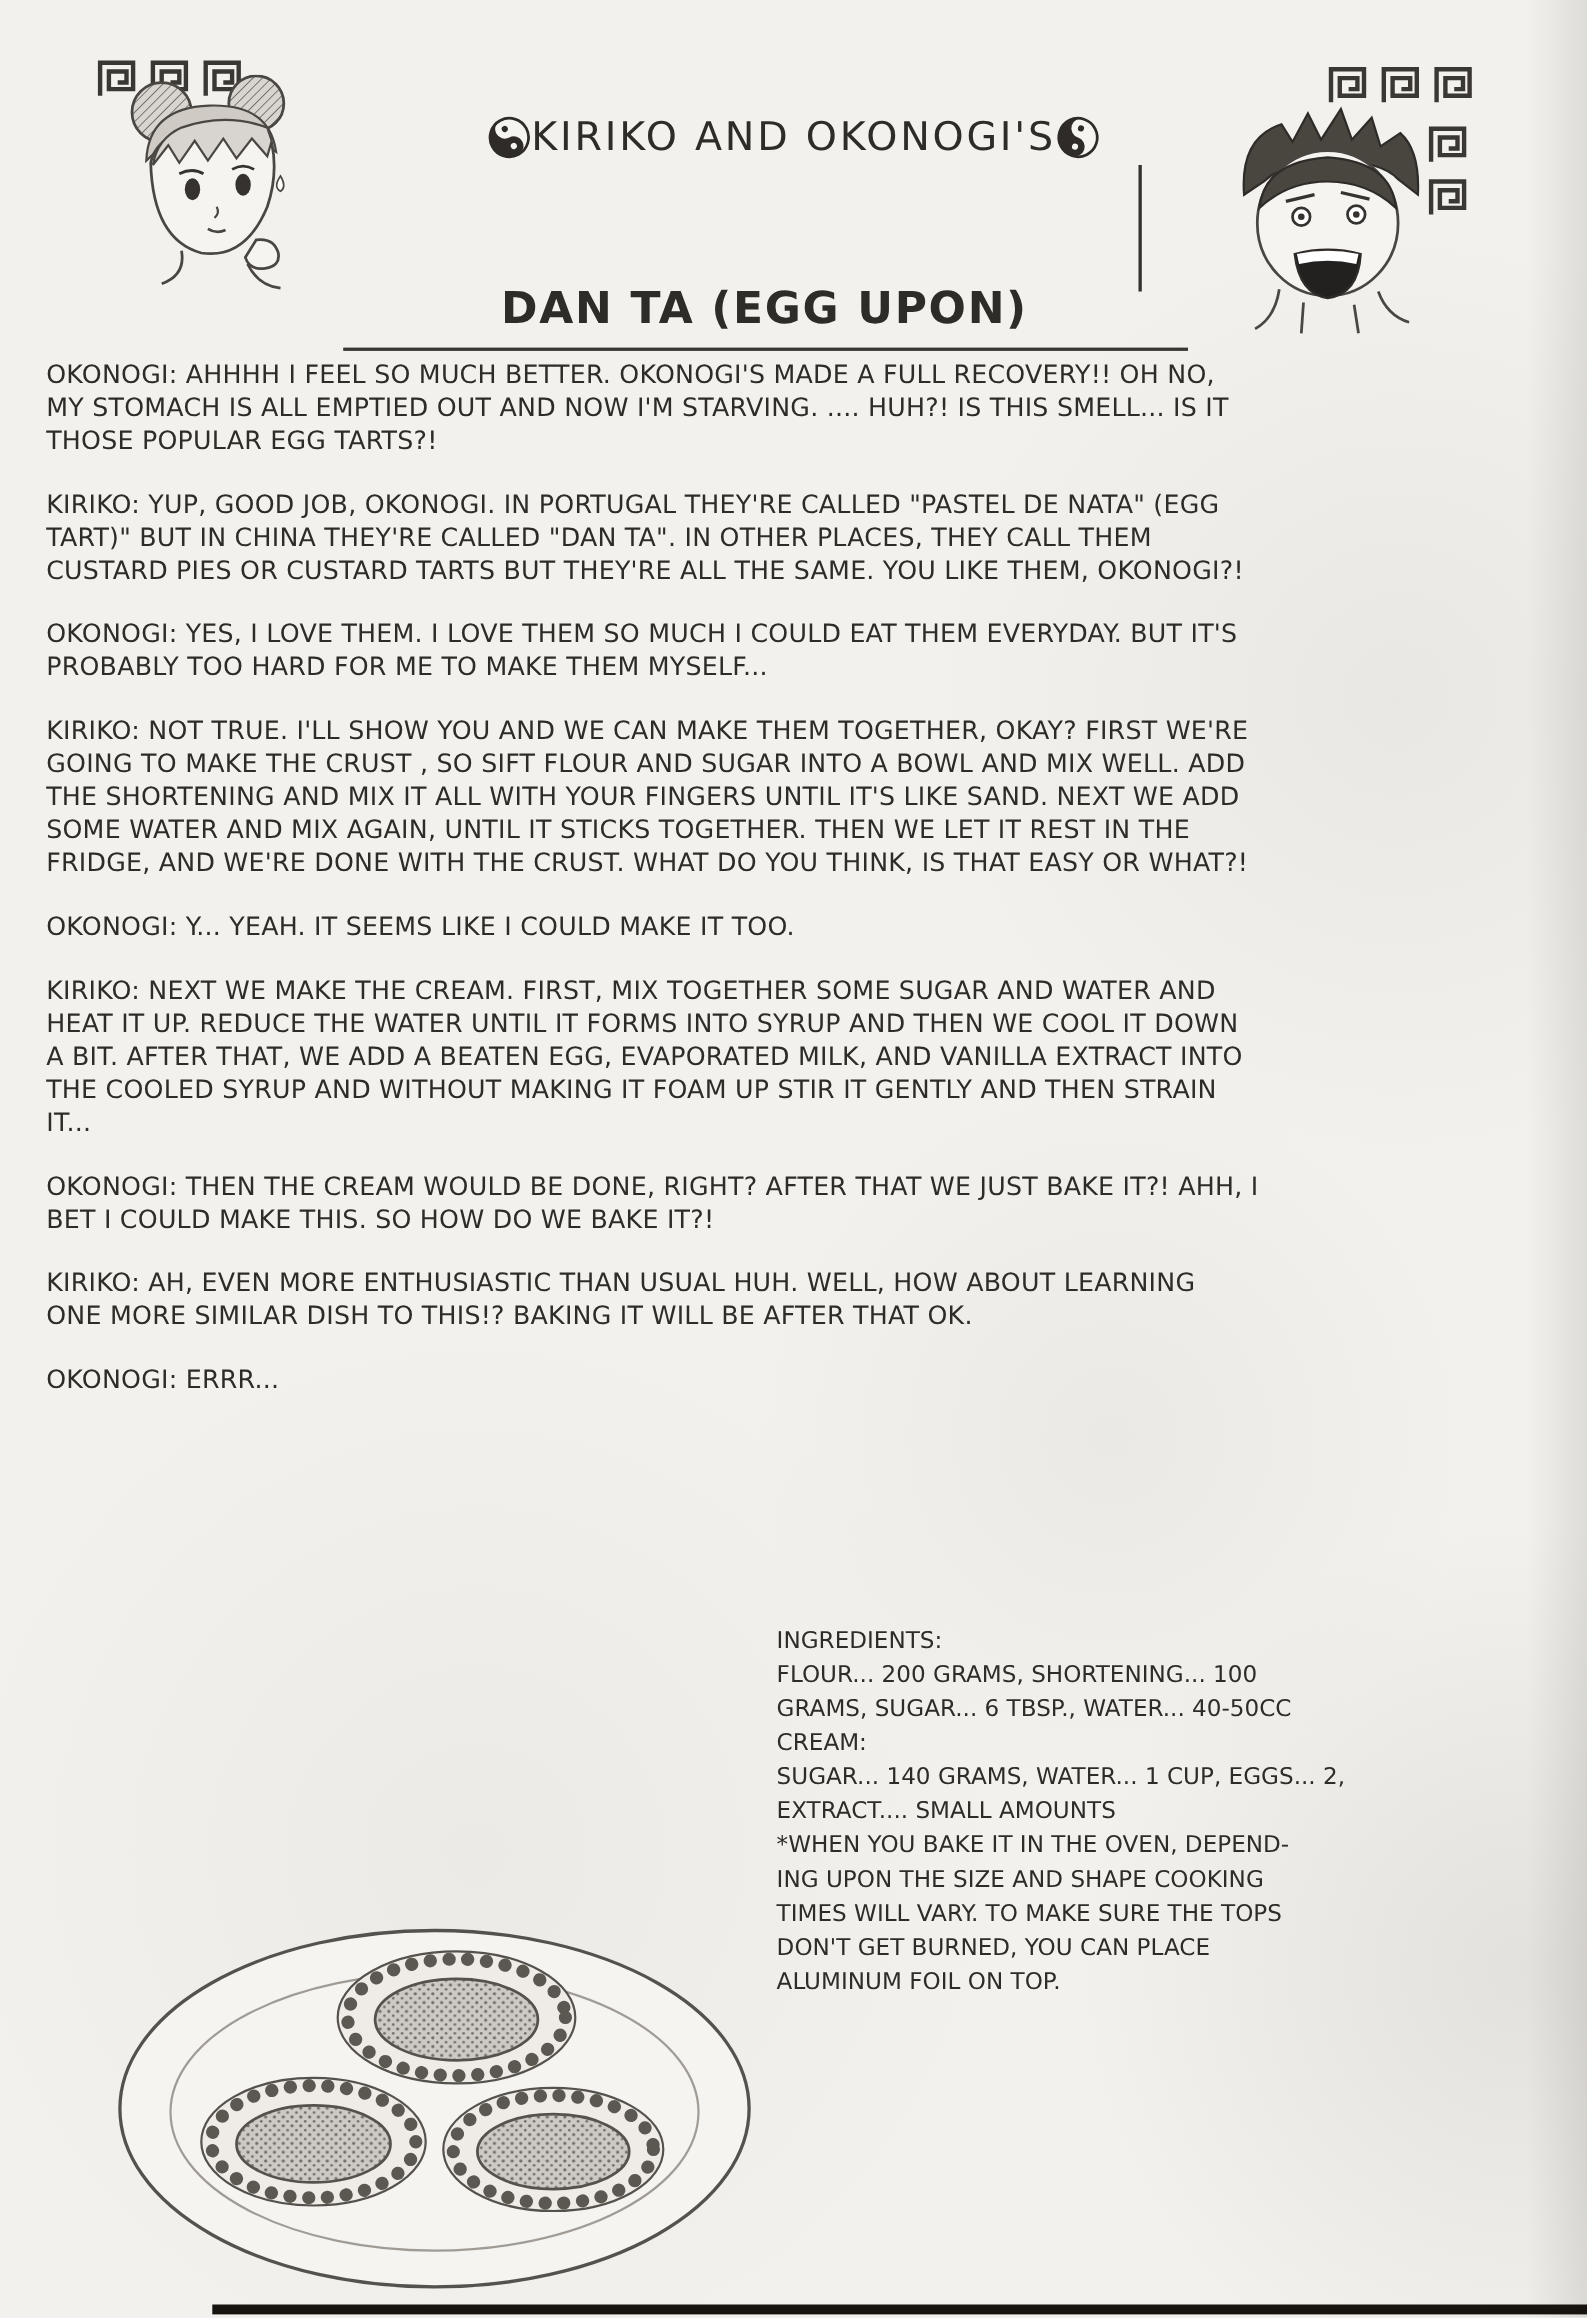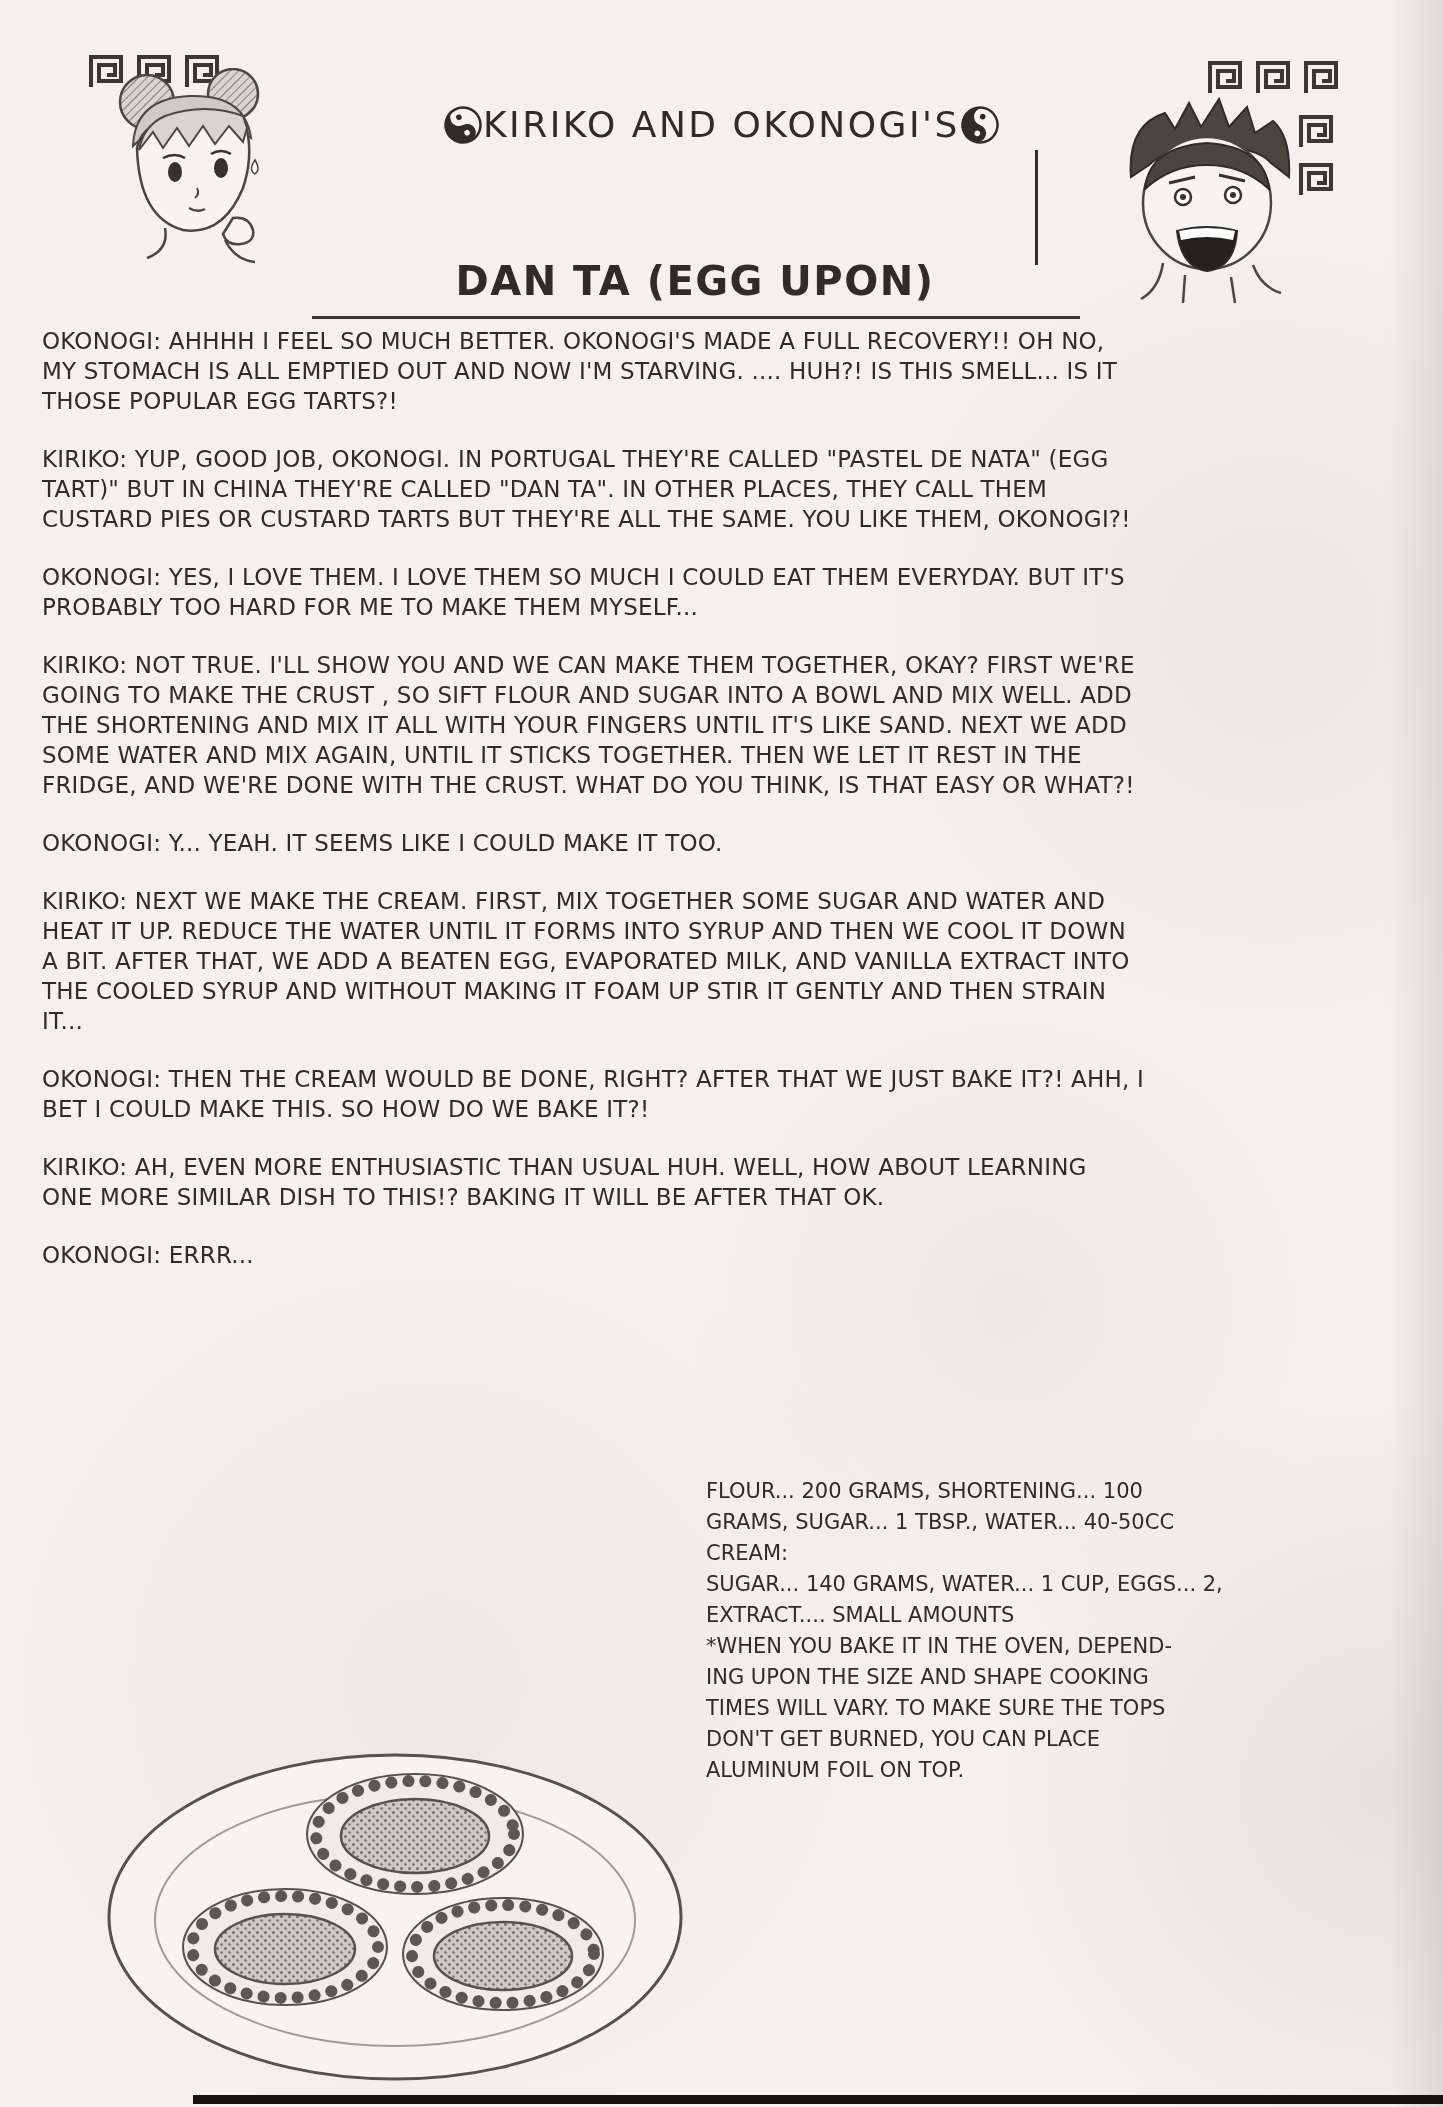--- a/index.html
+++ b/index.html
@@ -163,22 +163,23 @@
   <p>OKONOGI: YES, I LOVE THEM. I LOVE THEM SO MUCH I COULD EAT THEM EVERYDAY. BUT IT'S PROBABLY TOO HARD FOR ME TO MAKE THEM MYSELF...</p>
   <p>KIRIKO: NOT TRUE. I'LL SHOW YOU AND WE CAN MAKE THEM TOGETHER, OKAY? FIRST WE'RE GOING TO MAKE THE CRUST , SO SIFT FLOUR AND SUGAR INTO A BOWL AND MIX WELL. ADD THE SHORTENING AND MIX IT ALL WITH YOUR FINGERS UNTIL IT'S LIKE SAND. NEXT WE ADD SOME WATER AND MIX AGAIN, UNTIL IT STICKS TOGETHER. THEN WE LET IT REST IN THE FRIDGE, AND WE'RE DONE WITH THE CRUST. WHAT DO YOU THINK, IS THAT EASY OR WHAT?!</p>
   <p>OKONOGI: Y... YEAH. IT SEEMS LIKE I COULD MAKE IT TOO.</p>
   <p>KIRIKO: NEXT WE MAKE THE CREAM. FIRST, MIX TOGETHER SOME SUGAR AND WATER AND HEAT IT UP. REDUCE THE WATER UNTIL IT FORMS INTO SYRUP AND THEN WE COOL IT DOWN A BIT. AFTER THAT, WE ADD A BEATEN EGG, EVAPORATED MILK, AND VANILLA EXTRACT INTO THE COOLED SYRUP AND WITHOUT MAKING IT FOAM UP STIR IT GENTLY AND THEN STRAIN IT...</p>
   <p>OKONOGI: THEN THE CREAM WOULD BE DONE, RIGHT? AFTER THAT WE JUST BAKE IT?! AHH, I BET I COULD MAKE THIS. SO HOW DO WE BAKE IT?!</p>
   <p>KIRIKO: AH, EVEN MORE ENTHUSIASTIC THAN USUAL HUH. WELL, HOW ABOUT LEARNING ONE MORE SIMILAR DISH TO THIS!? BAKING IT WILL BE AFTER THAT OK.</p>
   <p>OKONOGI: ERRR...</p>
 </div>
 
 <div class="abs ingredients">
+  <div class="block-heading">INGREDIENTS:</div>
   <div class="line">FLOUR... 200 GRAMS, SHORTENING... 100</div>
-  <div class="line">GRAMS, SUGAR... 1 TBSP., WATER... 40-50CC</div>
+  <div class="line">GRAMS, SUGAR... 6 TBSP., WATER... 40-50CC</div>
   <div class="cream-block">
     <div class="block-heading">CREAM:</div>
     <div class="line">SUGAR... 140 GRAMS, WATER... 1 CUP, EGGS... 2,</div>
     <div class="line">EXTRACT.... SMALL AMOUNTS</div>
     <div class="line">*WHEN YOU BAKE IT IN THE OVEN, DEPEND-</div>
     <div class="line">ING UPON THE SIZE AND SHAPE COOKING</div>
     <div class="line">TIMES WILL VARY. TO MAKE SURE THE TOPS</div>
     <div class="line">DON'T GET BURNED, YOU CAN PLACE</div>
     <div class="line">ALUMINUM FOIL ON TOP.</div>
   </div>

